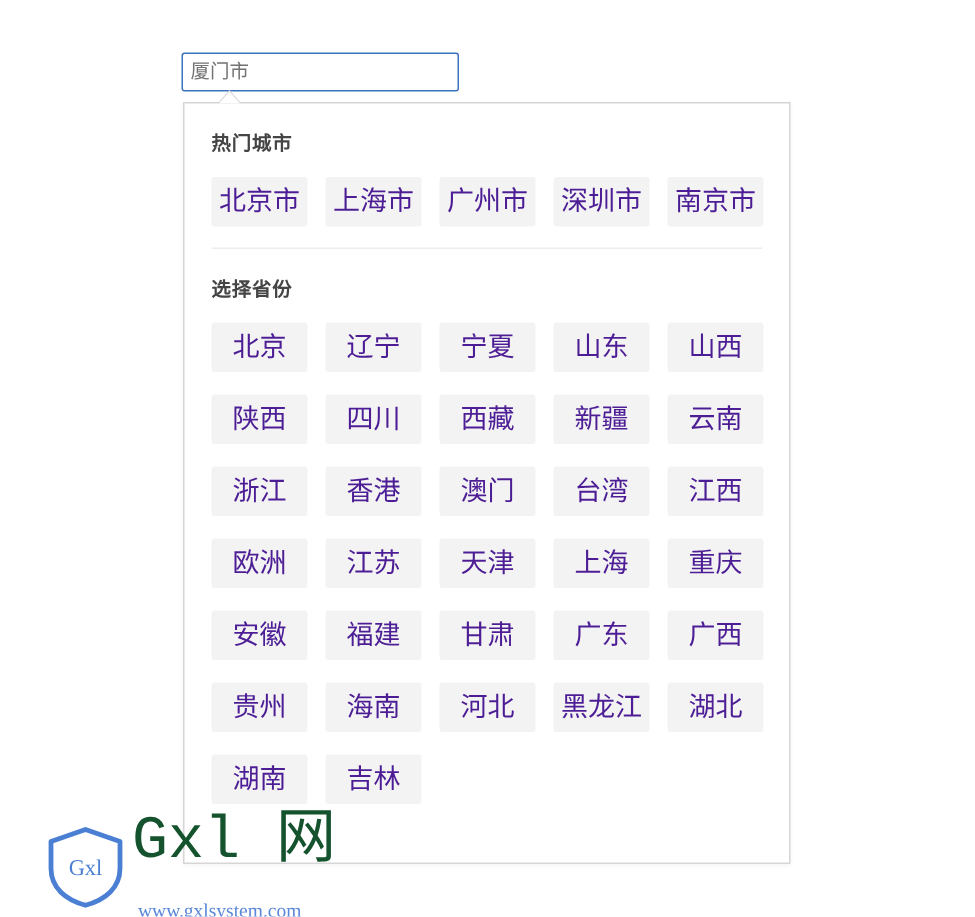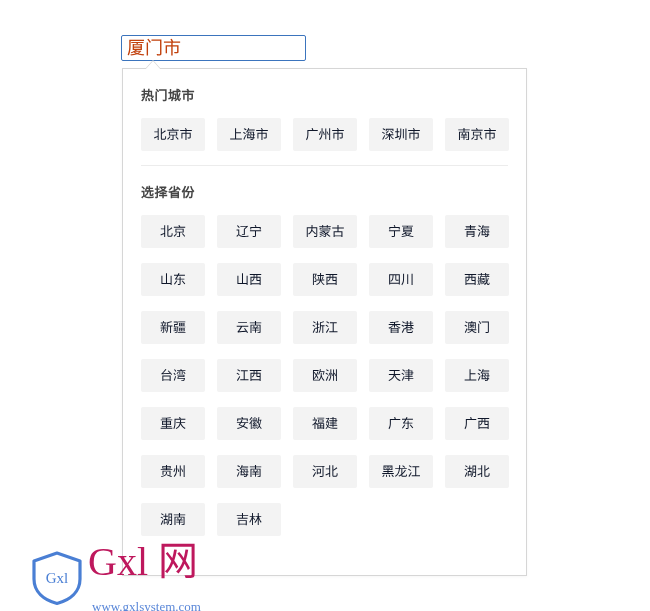--- a/index.html
+++ b/index.html
@@ -21,23 +21,23 @@
   .city-input {
     position: absolute;
     left: 121px;
     top: 35px;
     width: 173px;
     height: 20px;
     padding: 2px 5px;
     border: 1px solid #3b74bd;
     border-radius: 2px;
     background: #ffffff;
-    color: #c2410c;
+    color: #737373;
     font-family: "Liberation Sans", "DejaVu Sans", sans-serif;
-    font-size: 18px;
+    font-size: 13px;
     line-height: 20px;
     box-sizing: content-box;
     outline: none;
   }
   .city-input::placeholder { color: #b4b4b4; }
 
   
   .picker-panel {
     position: absolute;
     left: 122px;
@@ -102,22 +102,22 @@
     gap: 15px 12px;
     margin-left: 2px;
   }
 
   .tile {
     width: 64px;
     height: 33px;
     line-height: 33px;
     text-align: center;
     background: #f3f3f3;
-    color: #0f172a;
-    font-size: 13px;
+    color: #4c1d95;
+    font-size: 18px;
     border-radius: 2px;
     cursor: pointer;
     user-select: none;
     box-sizing: border-box;
     white-space: nowrap;
     overflow: hidden;
   }
 
   .hot-section { margin-bottom: 2px; }
   .province-section { padding-bottom: 16px; }
@@ -138,24 +138,24 @@
     height: 56px;
     flex: none;
   }
   .wm-text-wrap {
     margin-left: 4px;
     display: flex;
     flex-direction: column;
     justify-content: center;
   }
   .wm-title {
-    font-family: Liberation Serif, serif;
+    font-family: Liberation Mono, monospace;
     font-size: 40px;
     line-height: 40px;
-    color: #be185d;
+    color: #14532d;
     font-weight: normal;
     letter-spacing: 0px;
     white-space: nowrap;
   }
   .wm-url {
     font-family: "Liberation Serif", "DejaVu Serif", serif;
     font-size: 13px;
     line-height: 16px;
     color: #5a87d8;
     margin-top: 17px;
@@ -184,41 +184,41 @@
         </div>
     </div>
 
     <div class="section-divider"></div>
 
     <div class="province-section">
       <div class="section-title">选择省份</div>
       <div class="tile-grid" id="province-grid">
           <div class="tile">北京</div>
           <div class="tile">辽宁</div>
-          <div class="tile">内蒙古</div>
           <div class="tile">宁夏</div>
-          <div class="tile">青海</div>
           <div class="tile">山东</div>
           <div class="tile">山西</div>
           <div class="tile">陕西</div>
           <div class="tile">四川</div>
           <div class="tile">西藏</div>
           <div class="tile">新疆</div>
           <div class="tile">云南</div>
           <div class="tile">浙江</div>
           <div class="tile">香港</div>
           <div class="tile">澳门</div>
           <div class="tile">台湾</div>
           <div class="tile">江西</div>
           <div class="tile">欧洲</div>
+          <div class="tile">江苏</div>
           <div class="tile">天津</div>
           <div class="tile">上海</div>
           <div class="tile">重庆</div>
           <div class="tile">安徽</div>
           <div class="tile">福建</div>
+          <div class="tile">甘肃</div>
           <div class="tile">广东</div>
           <div class="tile">广西</div>
           <div class="tile">贵州</div>
           <div class="tile">海南</div>
           <div class="tile">河北</div>
           <div class="tile">黑龙江</div>
           <div class="tile">湖北</div>
           <div class="tile">湖南</div>
           <div class="tile">吉林</div>
         </div>

